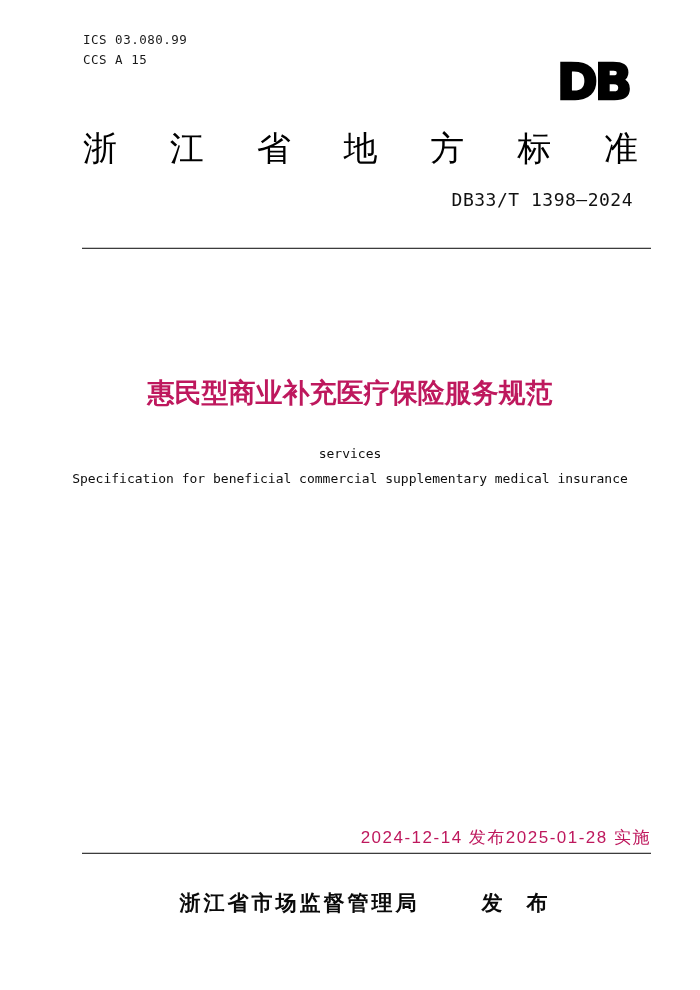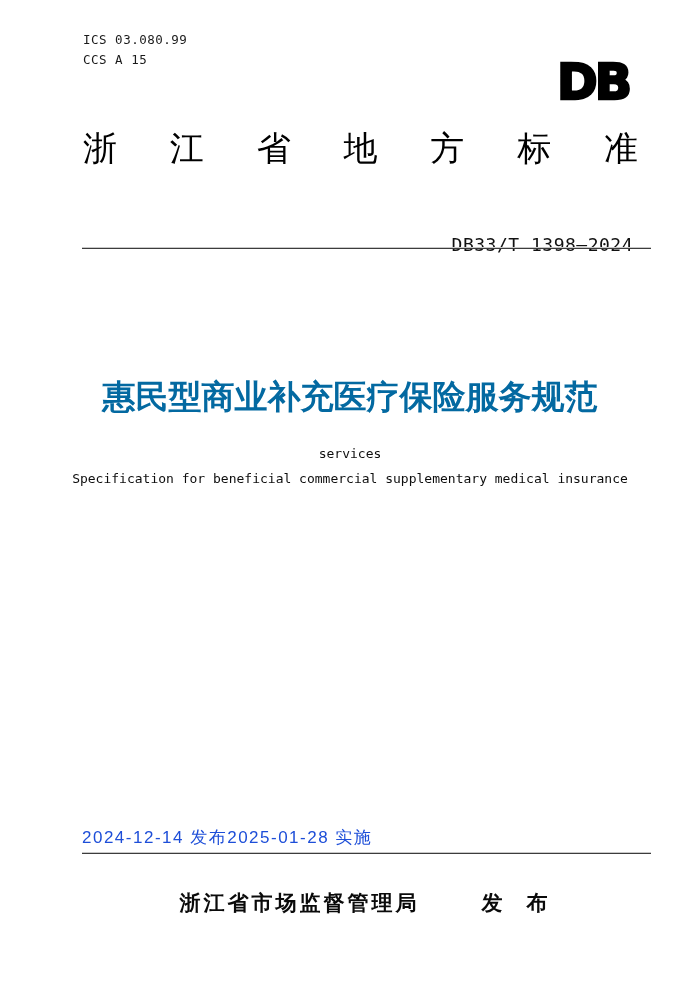--- a/index.html
+++ b/index.html
@@ -69,45 +69,44 @@
   }
 
   
   .standard-number {
     position: absolute;
     right: 67px;
     top: 189px;
     font-size: 18px;
     letter-spacing: 0.5px;
     color: #111;
-    margin-top: 45px;
   }
 
   .rule {
     position: absolute;
     left: 82px;
     width: 569px;
     height: 2px;
     background: #3c3c3c;
     border-top: 1px solid #c8c8c8;
   }
   .rule-top { top: 247px; }
   .rule-bottom { top: 852px; }
 
   
   .title-cn {
     position: absolute;
     left: 0;
     right: 0;
     top: 375px;
     text-align: center;
-    font-size: 33px;
+    font-size: 27px;
     font-weight: bold;
     letter-spacing: 0px;
-    color: #0369a1;
+    color: #be185d;
   }
 
   
   .title-en {
     position: absolute;
     left: 0;
     right: 0;
     top: 441px;
     text-align: center;
     font-size: 13px;
@@ -115,24 +114,24 @@
     color: #0d0d0d;
   }
 
   
   .dates-row {
     position: absolute;
     left: 82px;
     right: 49px;
     top: 826px;
     display: flex;
-    justify-content: flex-start;
+    justify-content: flex-end;
     font-size: 17px;
     letter-spacing: 1.5px;
-    color: #1d4ed8;
+    color: #be185d;
   }
 
   
   .publisher-row {
     position: absolute;
     left: 0;
     right: 0;
     top: 889px;
     display: flex;
     justify-content: center;

